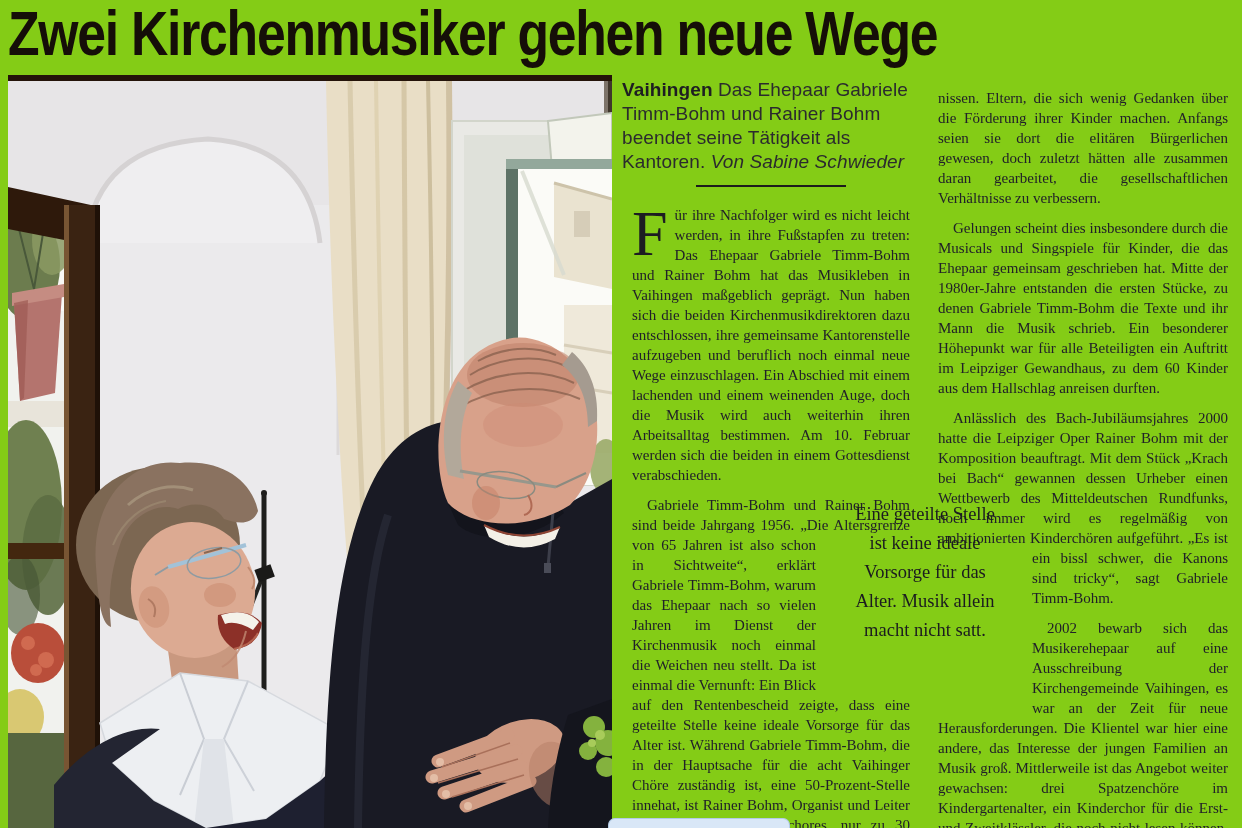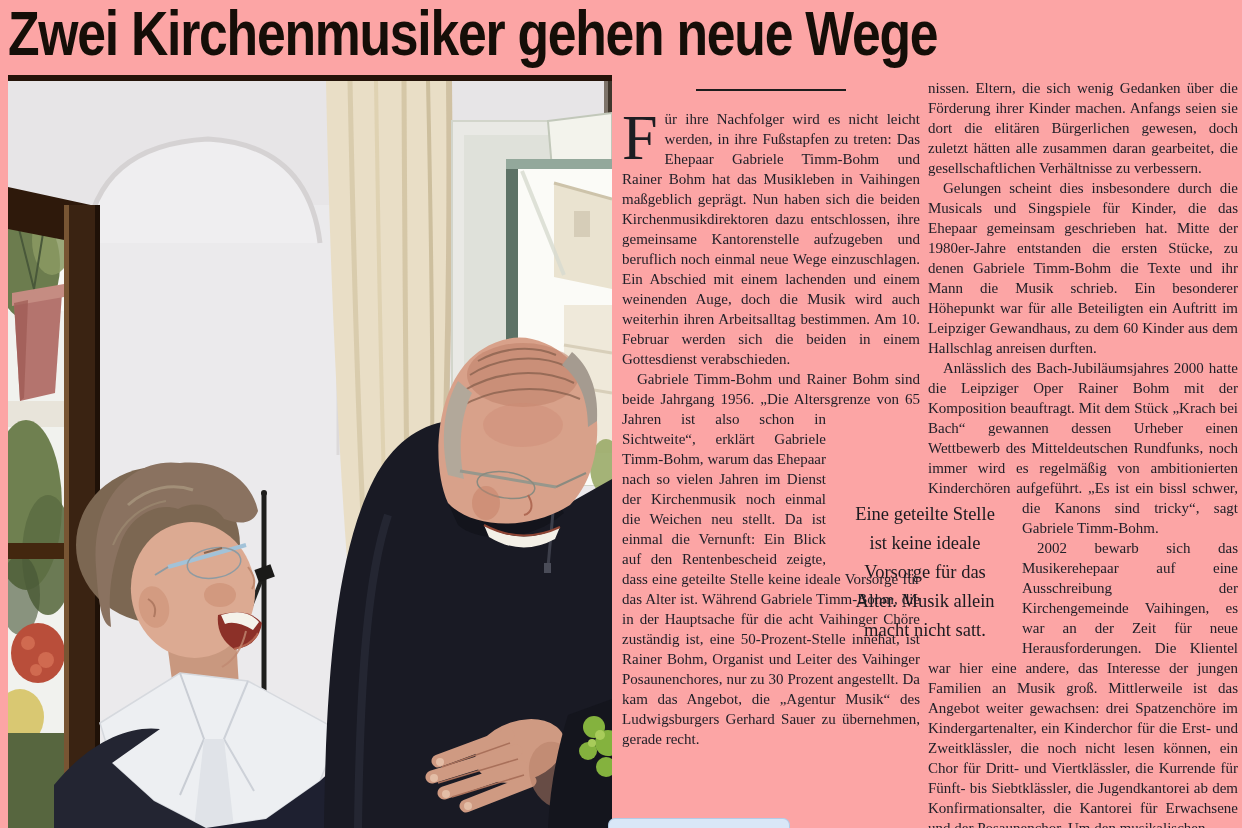--- a/index.html
+++ b/index.html
@@ -1,36 +1,36 @@
 <!DOCTYPE html>
 <html lang="de"><head>
 <meta charset="utf-8">
 <style>
   html,body{margin:0;padding:0;background:#ffffff;}
-  .page{position:relative;width:1242px;height:828px;background:#fca5a5;overflow:hidden;
+  .page{position:relative;width:1242px;height:828px;background:#84cc16;overflow:hidden;
         font-family:"Liberation Serif",serif;}
   
   .headline{position:absolute;left:8px;top:0px;white-space:nowrap;}
   .headline span{display:inline-block;font-family:"Liberation Sans",sans-serif;
     font-weight:700;font-size:63px;line-height:66px;letter-spacing:-1.5px;color:#150e08;
     transform:scaleX(0.82);transform-origin:left top;}
   
   .photo{position:absolute;left:8px;top:75px;width:604px;height:753px;overflow:hidden;background:#ebeaec;}
   .photo svg{display:block;}
   
   .col{position:absolute;top:78px;}
   .col1{left:622px;width:298px;}
   .col2{left:928px;width:310px;}
   .lead{font-family:"Liberation Sans",sans-serif;font-size:19px;line-height:24px;
         color:#2b2b2e;letter-spacing:0.1px;}
   .lead .loc{font-weight:700;color:#1e1e22;}
   .lead .byline{font-style:italic;}
   .rule{width:150px;height:2px;background:#1c1c1c;margin:11px auto 0 auto;}
   .bodytext{margin-top:18px;}
-  .bp{font-size:15px;line-height:20px;text-align:justify;color:#212129;margin:0;
+  .bp{font-size:15px;line-height:20px;text-align:justify;color:#212129;margin:10px;
       hyphens:auto;-webkit-hyphens:auto;}
   .indent{text-indent:15px;}
   .dropcap{float:left;font-size:64px;line-height:52px;padding:3px 7px 0 0;color:#1d1d22;}
   .sp-r{float:right;clear:right;width:88px;height:155px;margin-left:6px;}
   .sp-l{float:left;clear:left;width:88px;height:158px;margin-right:6px;}
   .pull-quote{position:absolute;left:836px;top:500px;width:178px;
       font-size:18.5px;line-height:29px;color:#1b1b20;white-space:pre-line;text-align:center;}
   .tooltip-remnant{position:absolute;left:608px;top:818px;width:180px;height:10px;
       background:#d9e7f7;border:1px solid #b3cbe6;border-bottom:none;
       border-radius:7px 7px 0 0;}
@@ -200,20 +200,21 @@
           <circle cx="580" cy="676" r="9" fill="#84b23e"></circle>
           <circle cx="598" cy="692" r="10" fill="#84b23e"></circle>
           <circle cx="592" cy="660" r="5" fill="#a8cc5a"></circle>
           <circle cx="584" cy="668" r="4" fill="#a8cc5a"></circle>
         </g>
       </g>
     </svg>
   </div>
 
   <div class="col col1">
+    <p class="lead" style="margin:0;"><span class="loc">Vaihingen</span><span> Das Ehepaar Gabriele Timm-Bohm und Rainer Bohm beendet seine Tätigkeit als Kantoren. </span><span class="byline">Von Sabine Schwieder</span></p>
     <div class="rule"></div>
     <div class="bodytext">
       <p class="bp"><span class="dropcap">F</span><span>ür ihre Nachfolger wird es nicht leicht werden, in ihre Fußstapfen zu treten: Das Ehepaar Gabriele Timm-Bohm und Rainer Bohm hat das Musikleben in Vaihingen maßgeblich geprägt. Nun haben sich die beiden Kirchenmusikdirektoren dazu entschlossen, ihre gemeinsame Kantorenstelle aufzugeben und beruflich noch einmal neue Wege einzuschlagen. Ein Abschied mit einem lachenden und einem weinenden Auge, doch die Musik wird auch weiterhin ihren Arbeitsalltag bestimmen. Am 10. Februar werden sich die beiden in einem Gottesdienst verabschieden.</span></p>
       <p class="bp indent"><span>Gabriele Timm-Bohm und Rainer Bohm sind beide Jahrgang 1956. „Die Altersgrenze </span><span class="sp-r"></span><span>von 65 Jahren ist also schon in Sichtweite“, erklärt Gabriele Timm-Bohm, warum das Ehepaar nach so vielen Jahren im Dienst der Kirchenmusik noch einmal die Weichen neu stellt. Da ist einmal die Vernunft: Ein Blick auf den Rentenbescheid zeigte, dass eine geteilte Stelle keine ideale Vorsorge für das Alter ist. Während Gabriele Timm-Bohm, die in der Hauptsache für die acht Vaihinger Chöre zuständig ist, eine 50-Prozent-Stelle innehat, ist Rainer Bohm, Organist und Leiter des Vaihinger Posaunenchores, nur zu 30 Prozent angestellt. Da kam das Angebot, die „Agentur Musik“ des Ludwigsburgers Gerhard Sauer zu übernehmen, gerade recht.</span></p>
     </div>
   </div>
 
   <div class="col col2">
     <div class="bodytext" style="margin-top:0;">
       <p class="bp"><span>nissen. Eltern, die sich wenig Gedanken über die Förderung ihrer Kinder machen. Anfangs seien sie dort die elitären Bürgerlichen gewesen, doch zuletzt hätten alle zusammen daran gearbeitet, die gesellschaftlichen Verhältnisse zu verbessern.</span></p>

